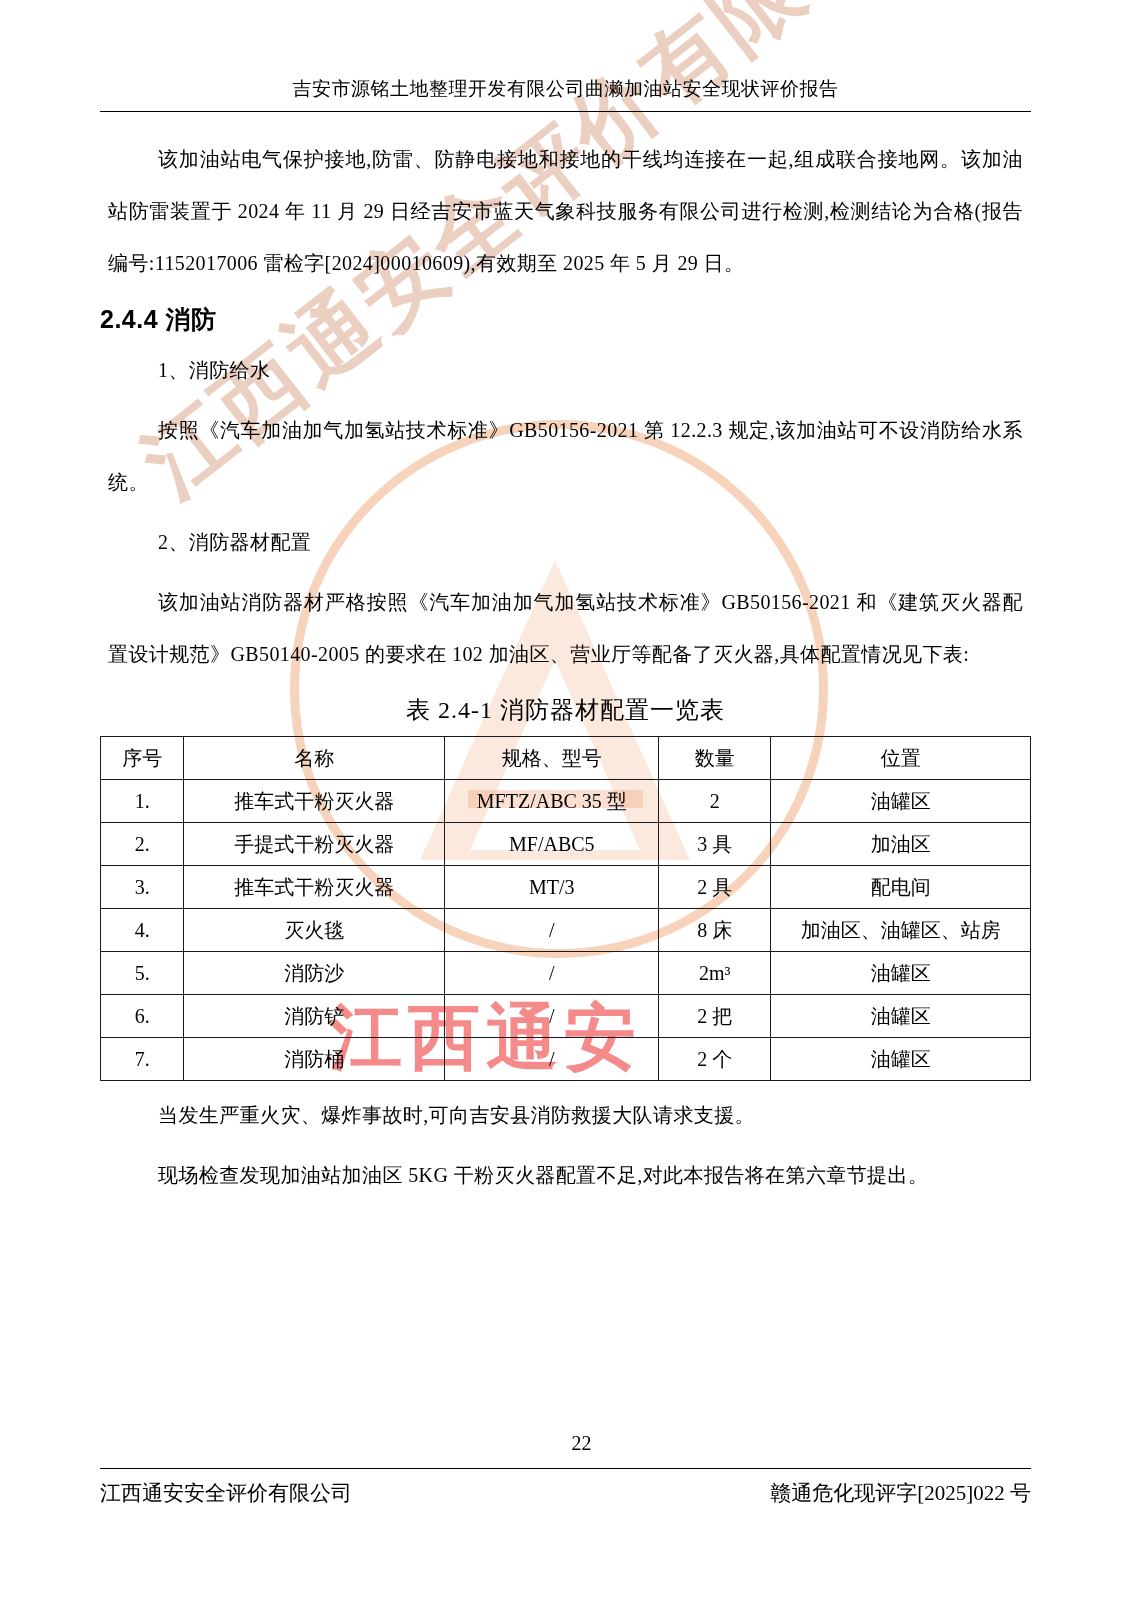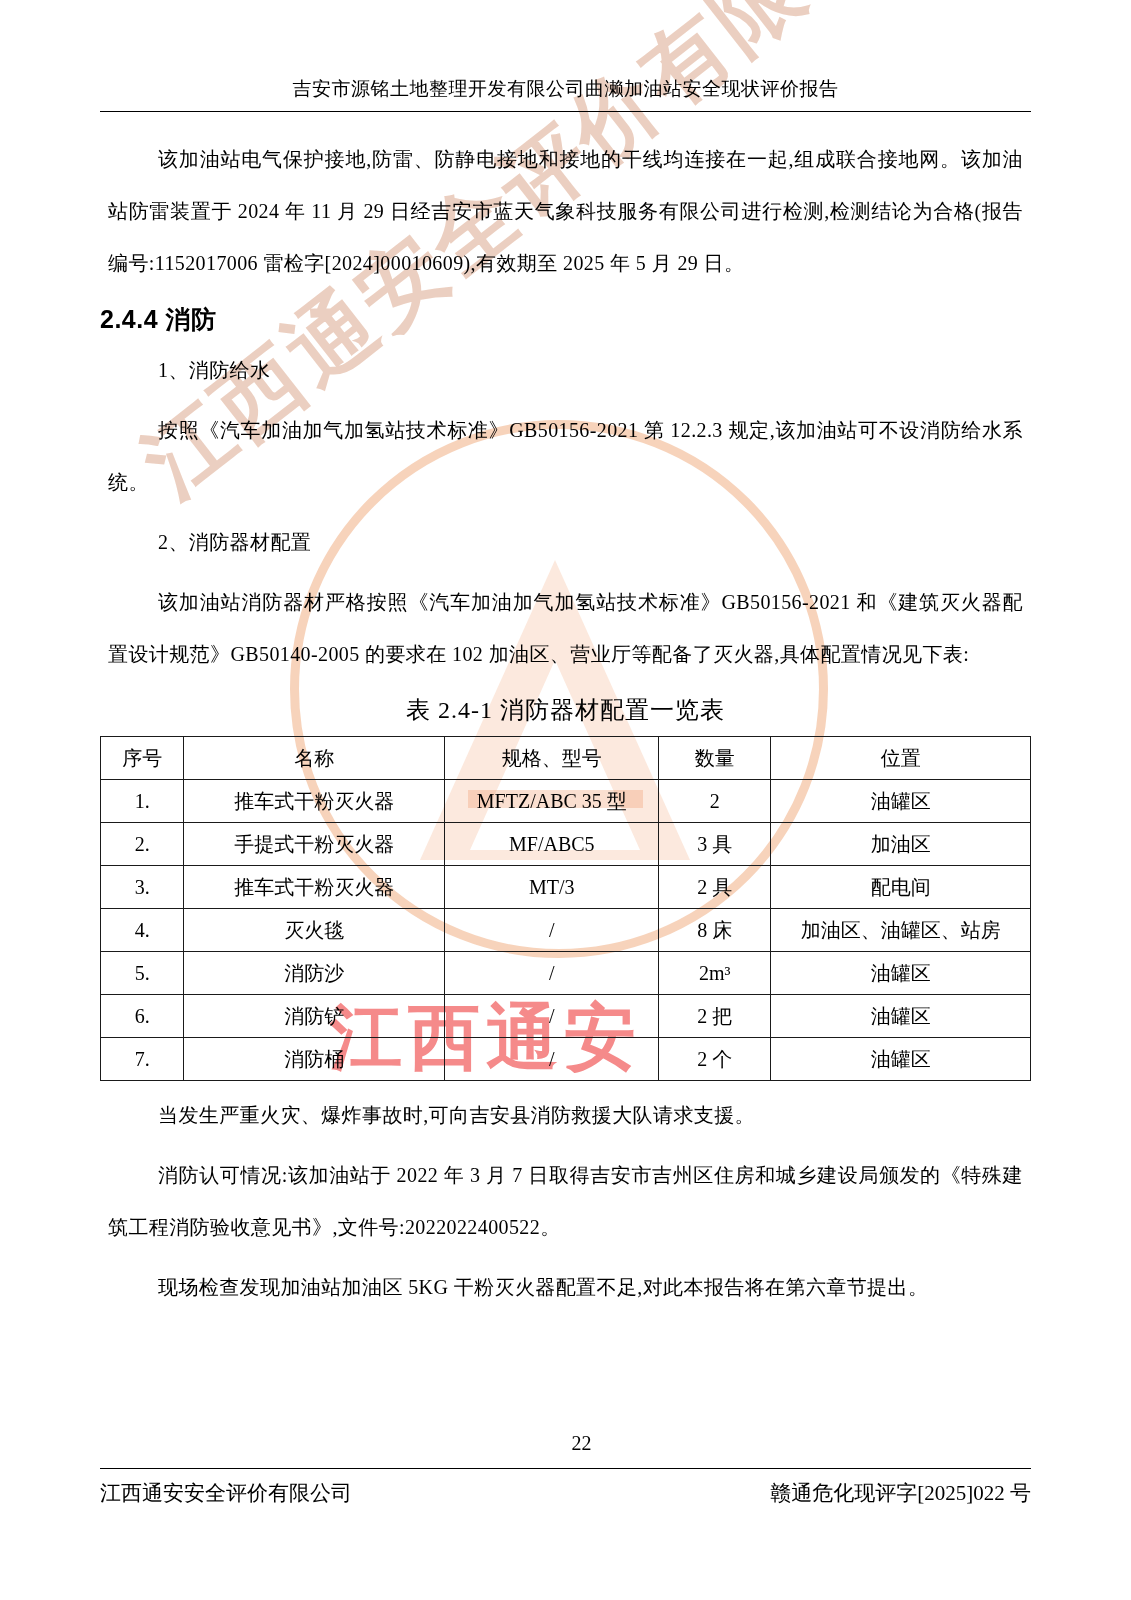--- a/index.html
+++ b/index.html
@@ -279,21 +279,20 @@
           <td>7.</td>
           <td>消防桶</td>
           <td>/</td>
           <td>2 个</td>
           <td>油罐区</td>
         </tr>
       </tbody>
     </table>
 
     <p class="para indent">当发生严重火灾、爆炸事故时,可向吉安县消防救援大队请求支援。</p>
-    <p class="para indent">消防认可情况:该加油站于 2022 年 3 月 7 日取得吉安市吉州区住房和城乡建设局颁发的《特殊建筑工程消防验收意见书》,文件号:2022022400522。</p>
     <p class="para indent">现场检查发现加油站加油区 5KG 干粉灭火器配置不足,对此本报告将在第六章节提出。</p>
 
   </div>
 
   <div class="pagenum">22</div>
 
   <div class="footer">
     <div class="footer-rule"></div>
     <div class="footer-row">
       <div>江西通安安全评价有限公司</div>

